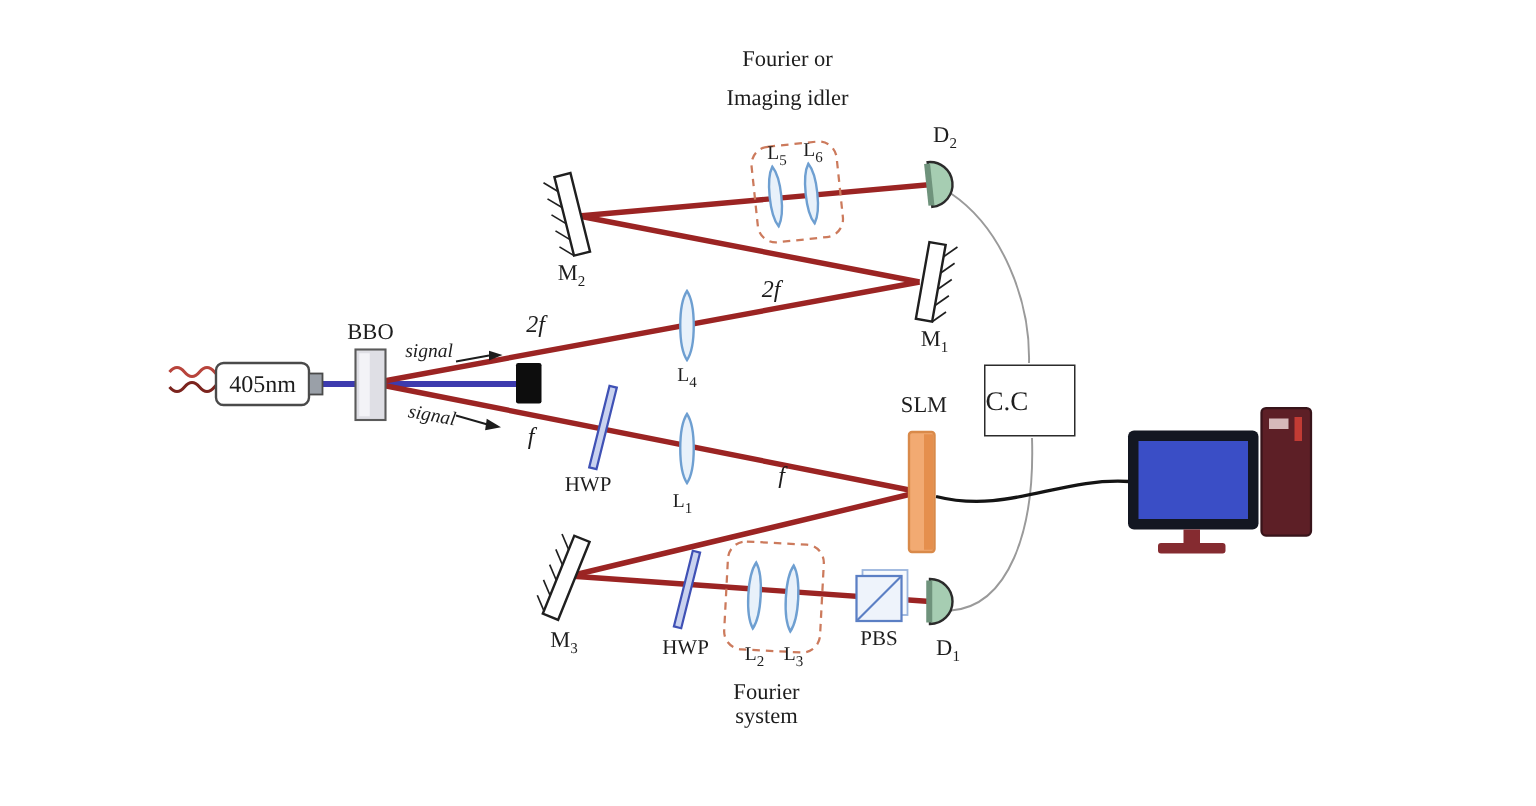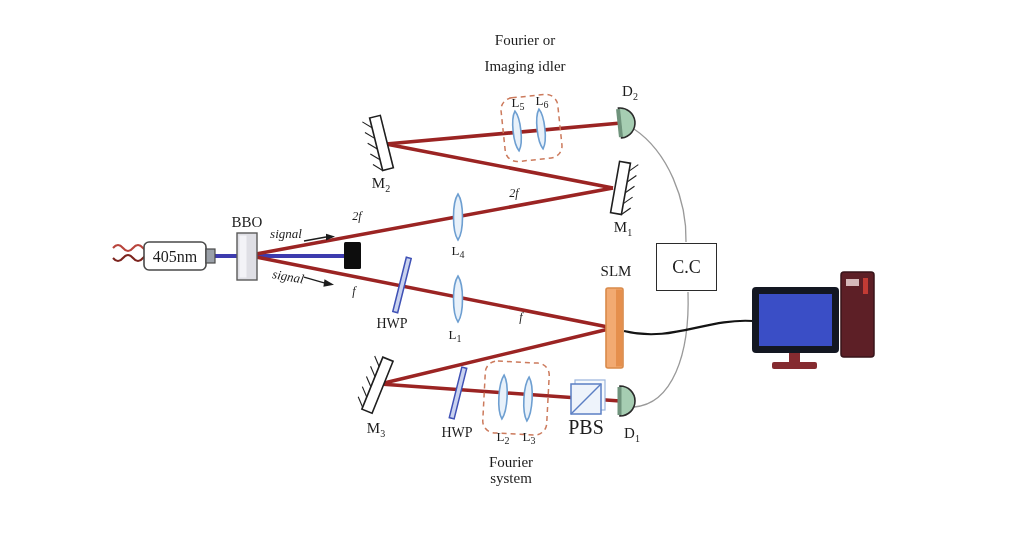--- a/index.html
+++ b/index.html
@@ -5,25 +5,25 @@
   * { margin:0; padding:0; box-sizing:border-box; }
   html,body { background:#ffffff; }
   body { font-family:"Liberation Serif","DejaVu Serif",serif; color:#1d1d1d; }
   .stage { position:relative; width:1024px; height:537px; background:#ffffff; overflow:hidden; }
   .stage > svg { position:absolute; left:0; top:0; }
 
   .lbl { position:absolute; transform:translate(-50%,-50%); font-size:15px; white-space:nowrap; color:#1d1d1d; line-height:1.1; }
   .lbl sub { font-size:10px; }
   .sm { font-size:13px; }
   .it { font-style:italic; }
-  .f-label { font-size:12px; font-style:italic;text-align:right; }
+  .f-label { font-size:16px; font-style:italic;text-align:right; }
   .rot10 { transform:translate(-50%,-50%) rotate(10deg); }
 
   .cc-box { position:absolute; left:656px; top:243px; width:61px; height:48px; background:#fff;
-            border:1.6px solid #2b2b2b; display:flex; align-items:center; justify-content:center;
+            border:1.6px solid #2b2b2b; display:flex; align-items:center; 
             font-size:18px;font-family:Liberation Serif, serif; }
 
   
   .beam  { stroke:var(--beam-red,#9b2423); stroke-width:3.6; fill:none; }
   .pump  { stroke:var(--beam-blue,#3d3bae); stroke-width:4; fill:none; }
   .lens  { fill:var(--lens-fill,#e8f1fa); stroke:var(--lens-stroke,#6e9fd1); stroke-width:1.6; }
   .mirror{ fill:#ffffff; stroke:#1f1f1f; stroke-width:1.6; }
   .hatch { stroke:#1f1f1f; stroke-width:1.1; }
   .dashedbox { fill:none; stroke:var(--dashed-box,#cc7a5c); stroke-width:1.5; stroke-dasharray:5 4; }
   .det   { fill:var(--detector-fill,#a6cdb2); stroke:#2b2b2b; stroke-width:1.6; }
@@ -181,21 +181,21 @@
   <div class="lbl sm" style="left:455px;top:336px"><span>L</span><sub>1</sub></div>
   <div class="lbl sm" style="left:518px;top:104px"><span>L</span><sub>5</sub></div>
   <div class="lbl sm" style="left:542px;top:102px"><span>L</span><sub>6</sub></div>
   <div class="lbl sm" style="left:503px;top:438px"><span>L</span><sub>2</sub></div>
   <div class="lbl sm" style="left:529px;top:438px"><span>L</span><sub>3</sub></div>
 
   <div class="lbl" style="left:392px;top:324px;font-size:14px">HWP</div>
   <div class="lbl" style="left:457px;top:433px;font-size:14px">HWP</div>
 
   <div class="lbl" style="left:616px;top:271px">SLM</div>
-  <div class="lbl" style="left:586px;top:427px;font-size:20px">PBS</div>
+  <div class="lbl" style="left:586px;top:427px;font-size:14px">PBS</div>
 
   <div class="lbl" style="left:630px;top:92px"><span>D</span><sub>2</sub></div>
   <div class="lbl" style="left:632px;top:434px"><span>D</span><sub>1</sub></div>
 
   <div class="lbl" style="left:525px;top:40px">Fourier or</div>
   <div class="lbl" style="left:525px;top:66px">Imaging idler</div>
   <div class="lbl" style="left:511px;top:462px">Fourier</div>
   <div class="lbl" style="left:511px;top:478px">system</div>
 
 </div>

